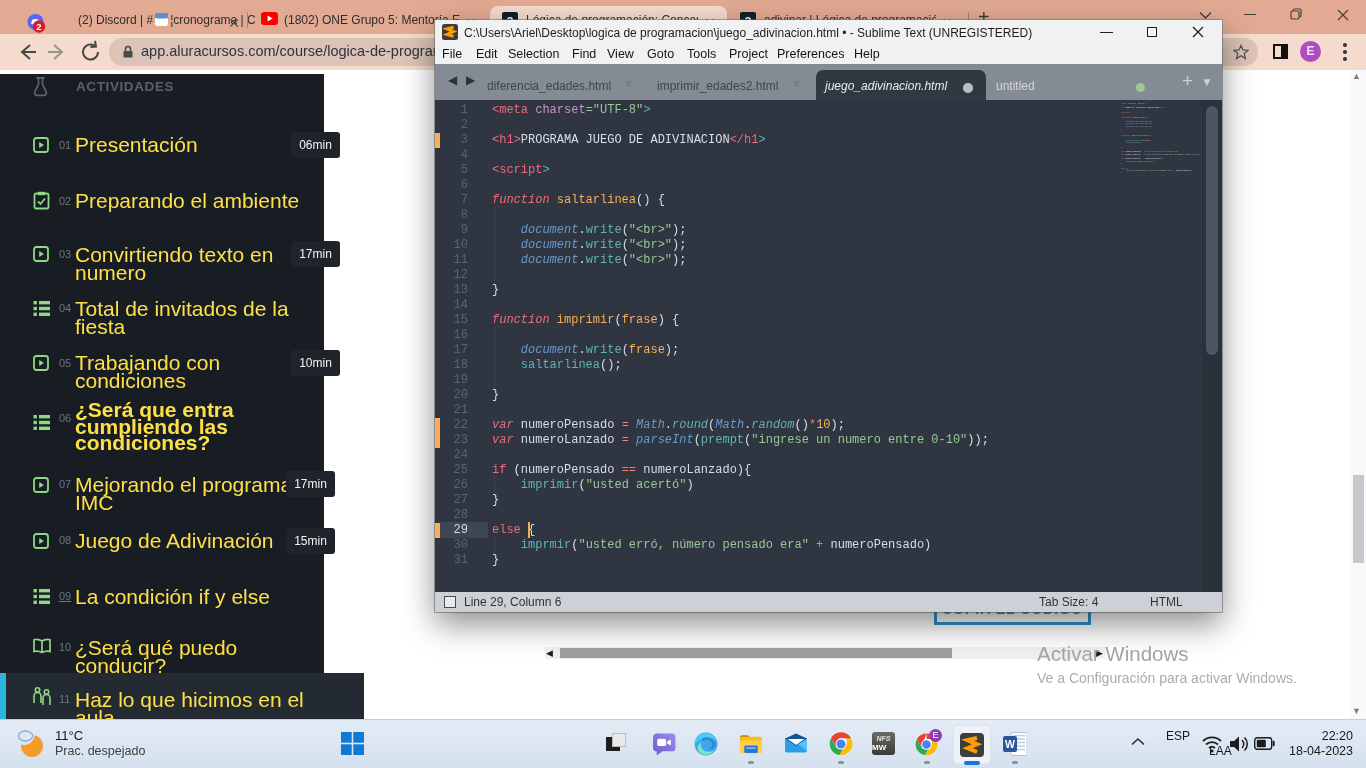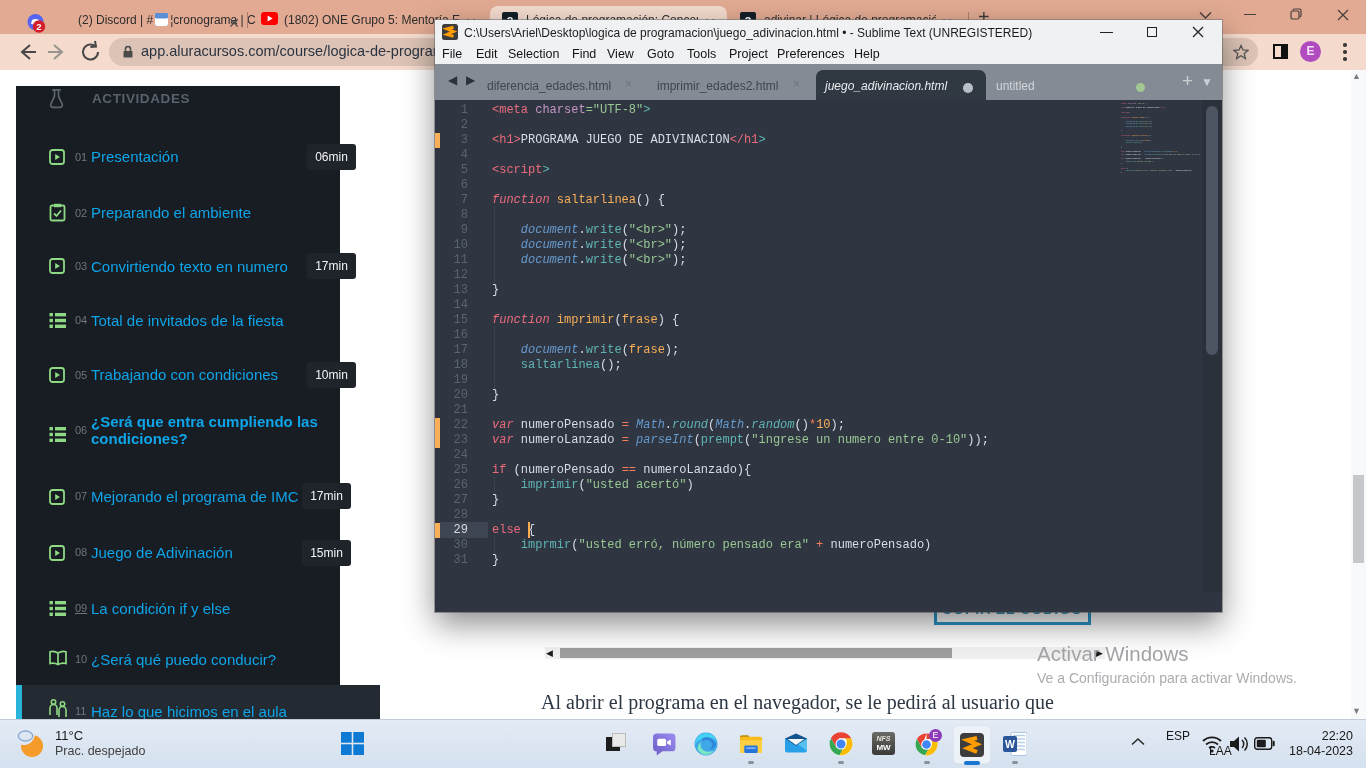--- a/index.html
+++ b/index.html
@@ -13,23 +13,23 @@
   .tab { position:absolute; top:6px; height:28px; border-radius:8px 8px 0 0; }
   .tab .ttl { position:absolute; left:29px; top:7px; font-size:12px; color:#2d2d2d; white-space:nowrap; overflow:hidden; }
   .tabx { position:absolute; top:9px; width:16px; height:16px; color:#4a4a4a; font-size:14px; line-height:16px; text-align:center; }
   .tabsep { position:absolute; top:12px; width:1px; height:16px; background:#a97f6c; }
   #toolbar { position:absolute; left:0; top:34px; width:1366px; height:36px; background:#f4dbce; }
   #omnibox { position:absolute; left:109px; top:4px; width:1149px; height:28px; border-radius:14px; background:#dcc3b5; }
   .navbtn { position:absolute; top:3px; width:30px; height:30px; color:#474747; }
 
   
   #content { position:absolute; left:0; top:70px; width:1366px; height:649px; background:#fff; }
-  #sidebar { position:absolute; left:0; top:16px; width:324px; height:649px; background:#181c23;margin-left:16px; }
+  #sidebar { position:absolute; left:0; top:4px; width:324px; height:649px; background:#181c23; }
   .sbnum { position:absolute; left:59px; font-size:11px; color:#6e757f; }
-  .sbtxt { position:absolute; left:75px; font-size:15px; color:#0ea5e9; line-height:18px; }
+  .sbtxt { position:absolute; left:75px; font-size:21px; color:#fde047; line-height:18px; }
   .sbbadge { position:absolute; font-size:12px; color:#f2f3f5; background:#1f242b; border-radius:3px; width:49px; height:26px; display:flex; align-items:center; justify-content:center; }
   .sbicon { position:absolute; left:33px; }
 
   
   #sublime { position:absolute; left:435px; top:20px; width:787px; height:592px; box-shadow:0 12px 30px rgba(0,0,0,.45), 0 0 0 1px rgba(120,120,120,.55); background:#2f3641; }
   #st-title { position:absolute; left:0; top:0; width:787px; height:25px; background:#f0f1f3; }
   #st-menu { position:absolute; left:0; top:25px; width:787px; height:19px; background:#f0f1f3; }
   .menuitem { font-size:12.5px; color:#141414; margin-right:0; display:inline-block; }
   #st-tabbar { position:absolute; left:0; top:44px; width:787px; height:36px; background:#848b94; }
   #st-code { position:absolute; left:0; top:80px; width:787px; height:492px; background:#2f3641; overflow:hidden; }
@@ -171,21 +171,20 @@
     </div>
 
     <div class="abs" style="left:545px; top:577px; width:560px; height:12px; background:#f0f0f0;"></div>
     <div class="abs" style="left:560px; top:578px; width:392px; height:10px; background:#9f9f9f;"></div>
     <div class="abs" style="left:546px; top:578px; font-size:9px; color:#1c1c1c;">◀</div>
     <div class="abs" style="left:1096px; top:578px; font-size:9px; color:#1c1c1c;">▶</div>
 
     <div class="abs" style="left:1037px; top:572px; font-size:20.5px; color:#a3a5a8;">Activar Windows</div>
     <div class="abs" style="left:1037px; top:600px; font-size:14px; color:#aaacaf;">Ve a Configuración para activar Windows.</div>
 
-    <div class="abs" style="left:541px; top:621px; font-family:'Liberation Serif', serif; font-size:20px; color:#2c3744;">Al abrir el programa en el navegador, se le pedirá al usuario que</div>
 
     <div id="sidebar">
 
       <svg class="abs" style="left:33px; top:2px;" width="16" height="22" viewBox="0 0 16 22">
           <path d="M3.2 1.8 H11.8 M5.5 1.8 V8.2 L1.9 15.8 A2.4 2.4 0 0 0 4.1 19.3 H10.9 A2.4 2.4 0 0 0 13.1 15.8 L9.5 8.2 V1.8" stroke="#5c646d" stroke-width="1.7" fill="none"></path>
         </svg>
       <div class="abs" style="left:76px; top:5px; font-size:13.5px; font-weight:bold; letter-spacing:0.6px; color:#59616b;">ACTIVIDADES</div>
 
       <svg class="sbicon" style="top:63px;" width="16" height="16">
           <use href="#i-play"></use>
@@ -420,20 +419,26 @@
 
 <span class="c-red">else</span> {
     <span class="c-tea">imprmir</span>(<span class="c-grn">"usted erró, número pensado era"</span> <span class="c-op">+</span> numeroPensado)
 }</pre>
         </div>
 
       <div class="abs" style="left:767px; top:0; width:20px; height:492px; background:#2a313b;"></div>
       <div class="abs" style="left:771px; top:6px; width:12px; height:249px; background:#4d5563; border-radius:6px;"></div>
     </div>
 
+    <div id="st-status">
+      <div class="abs" style="left:9px; top:4px; width:12px; height:12px; border:1.5px solid #4a4a4a; background:#e8eaee;"></div>
+      <div class="abs" style="left:29px; top:3px;">Line 29, Column 6</div>
+      <div class="abs" style="left:604px; top:3px;">Tab Size: 4</div>
+      <div class="abs" style="left:715px; top:3px;">HTML</div>
+    </div>
   </div>
 
   <div id="taskbar">
 
     <svg class="abs" style="left:16px; top:8px;" width="32" height="32" viewBox="0 0 32 32">
       <mask id="mooncut">
           <rect width="32" height="32" fill="#fff"></rect>
           <circle cx="7.5" cy="5.5" r="11.5" fill="#000"></circle>
         </mask>
       <circle cx="16" cy="18" r="11" fill="#f49b2a" mask="url(#mooncut)"></circle>
@@ -492,21 +497,21 @@
       <path d="M24 1 A23 23 0 0 1 44 12.5 L24 12.5 Z M24 1 A23 23 0 0 0 4 12.5 L14 30 Z" fill="#ea4335"></path>
       <path d="M4 12.5 A23 23 0 0 0 21 46.5 L31 29 A11.5 11.5 0 0 1 14 30 Z" fill="#34a853"></path>
       <path d="M44 12.5 A23 23 0 0 1 21 46.5 L31 29 A11.5 11.5 0 0 0 33 12.5 Z" fill="#fbbc05"></path>
       <path d="M44 12.5 L33 12.5 A 11.5 11.5 0 0 0 24 12.5 L4 12.5 A 23 23 0 0 1 44 12.5" fill="#ea4335"></path>
       <circle cx="24" cy="24" r="11" fill="#fff"></circle>
       <circle cx="24" cy="24" r="9" fill="#4285f4"></circle>
     </svg>
 
     <div class="abs tbicon" style="left:872px; width:23px; height:23px; background:linear-gradient(#6a6a66,#3a3a38); border-radius:3px; overflow:hidden;">
       <div class="abs" style="left:0; top:3px; width:23px; text-align:center; font-size:7px; font-weight:bold; color:#e8e4da; font-style:italic;">NFS</div>
-      <div class="abs" style="left:0; top:11px; width:23px; text-align:center; font-size:8px; font-weight:bold; color:#fff;">MW</div>
+      <div class="abs" style="left:0; top:11px; width:14px; text-align:right; font-size:8px; font-weight:bold; color:#fff;">MW</div>
     </div>
 
     <svg class="abs" style="left:915px; top:13px;" width="23" height="23" viewBox="0 0 48 48">
       <circle cx="24" cy="24" r="23" fill="#fff"></circle>
       <path d="M24 1 A23 23 0 0 1 44 12.5 L24 12.5 Z M24 1 A23 23 0 0 0 4 12.5 L14 30 Z" fill="#ea4335"></path>
       <path d="M4 12.5 A23 23 0 0 0 21 46.5 L31 29 A11.5 11.5 0 0 1 14 30 Z" fill="#34a853"></path>
       <path d="M44 12.5 A23 23 0 0 1 21 46.5 L31 29 A11.5 11.5 0 0 0 33 12.5 Z" fill="#fbbc05"></path>
       <circle cx="24" cy="24" r="11" fill="#fff"></circle>
       <circle cx="24" cy="24" r="9" fill="#4285f4"></circle>
     </svg>

